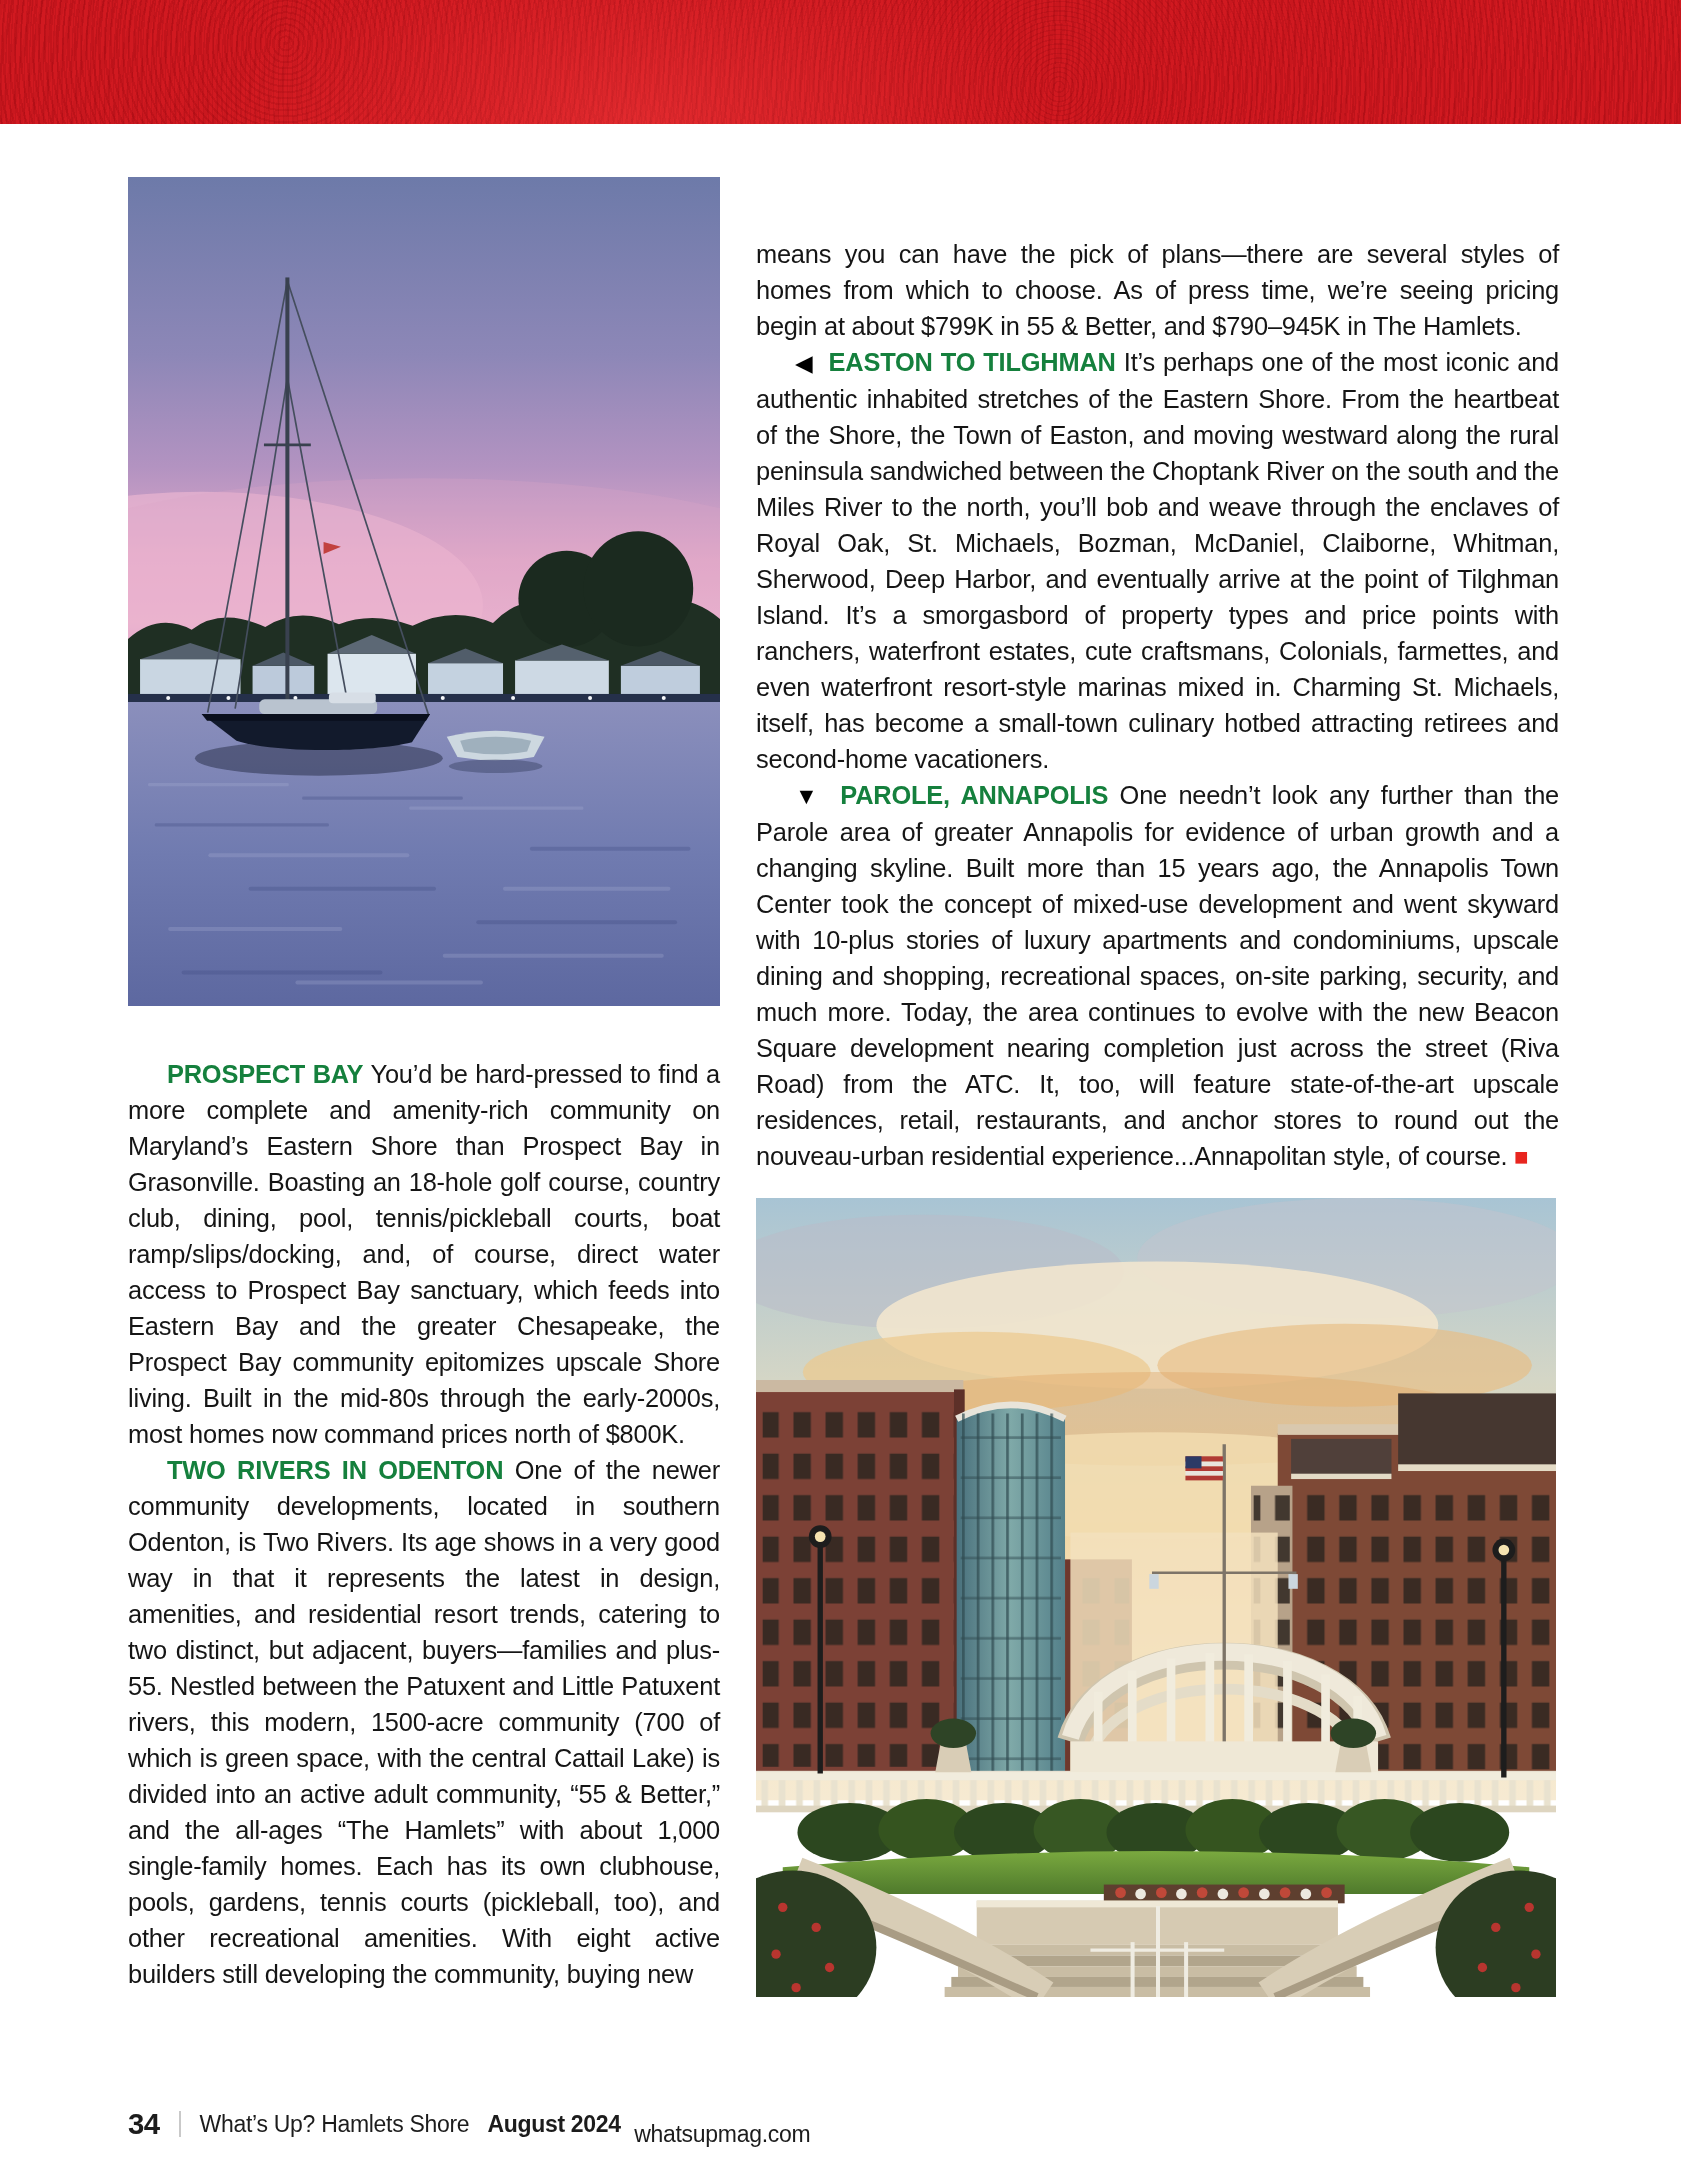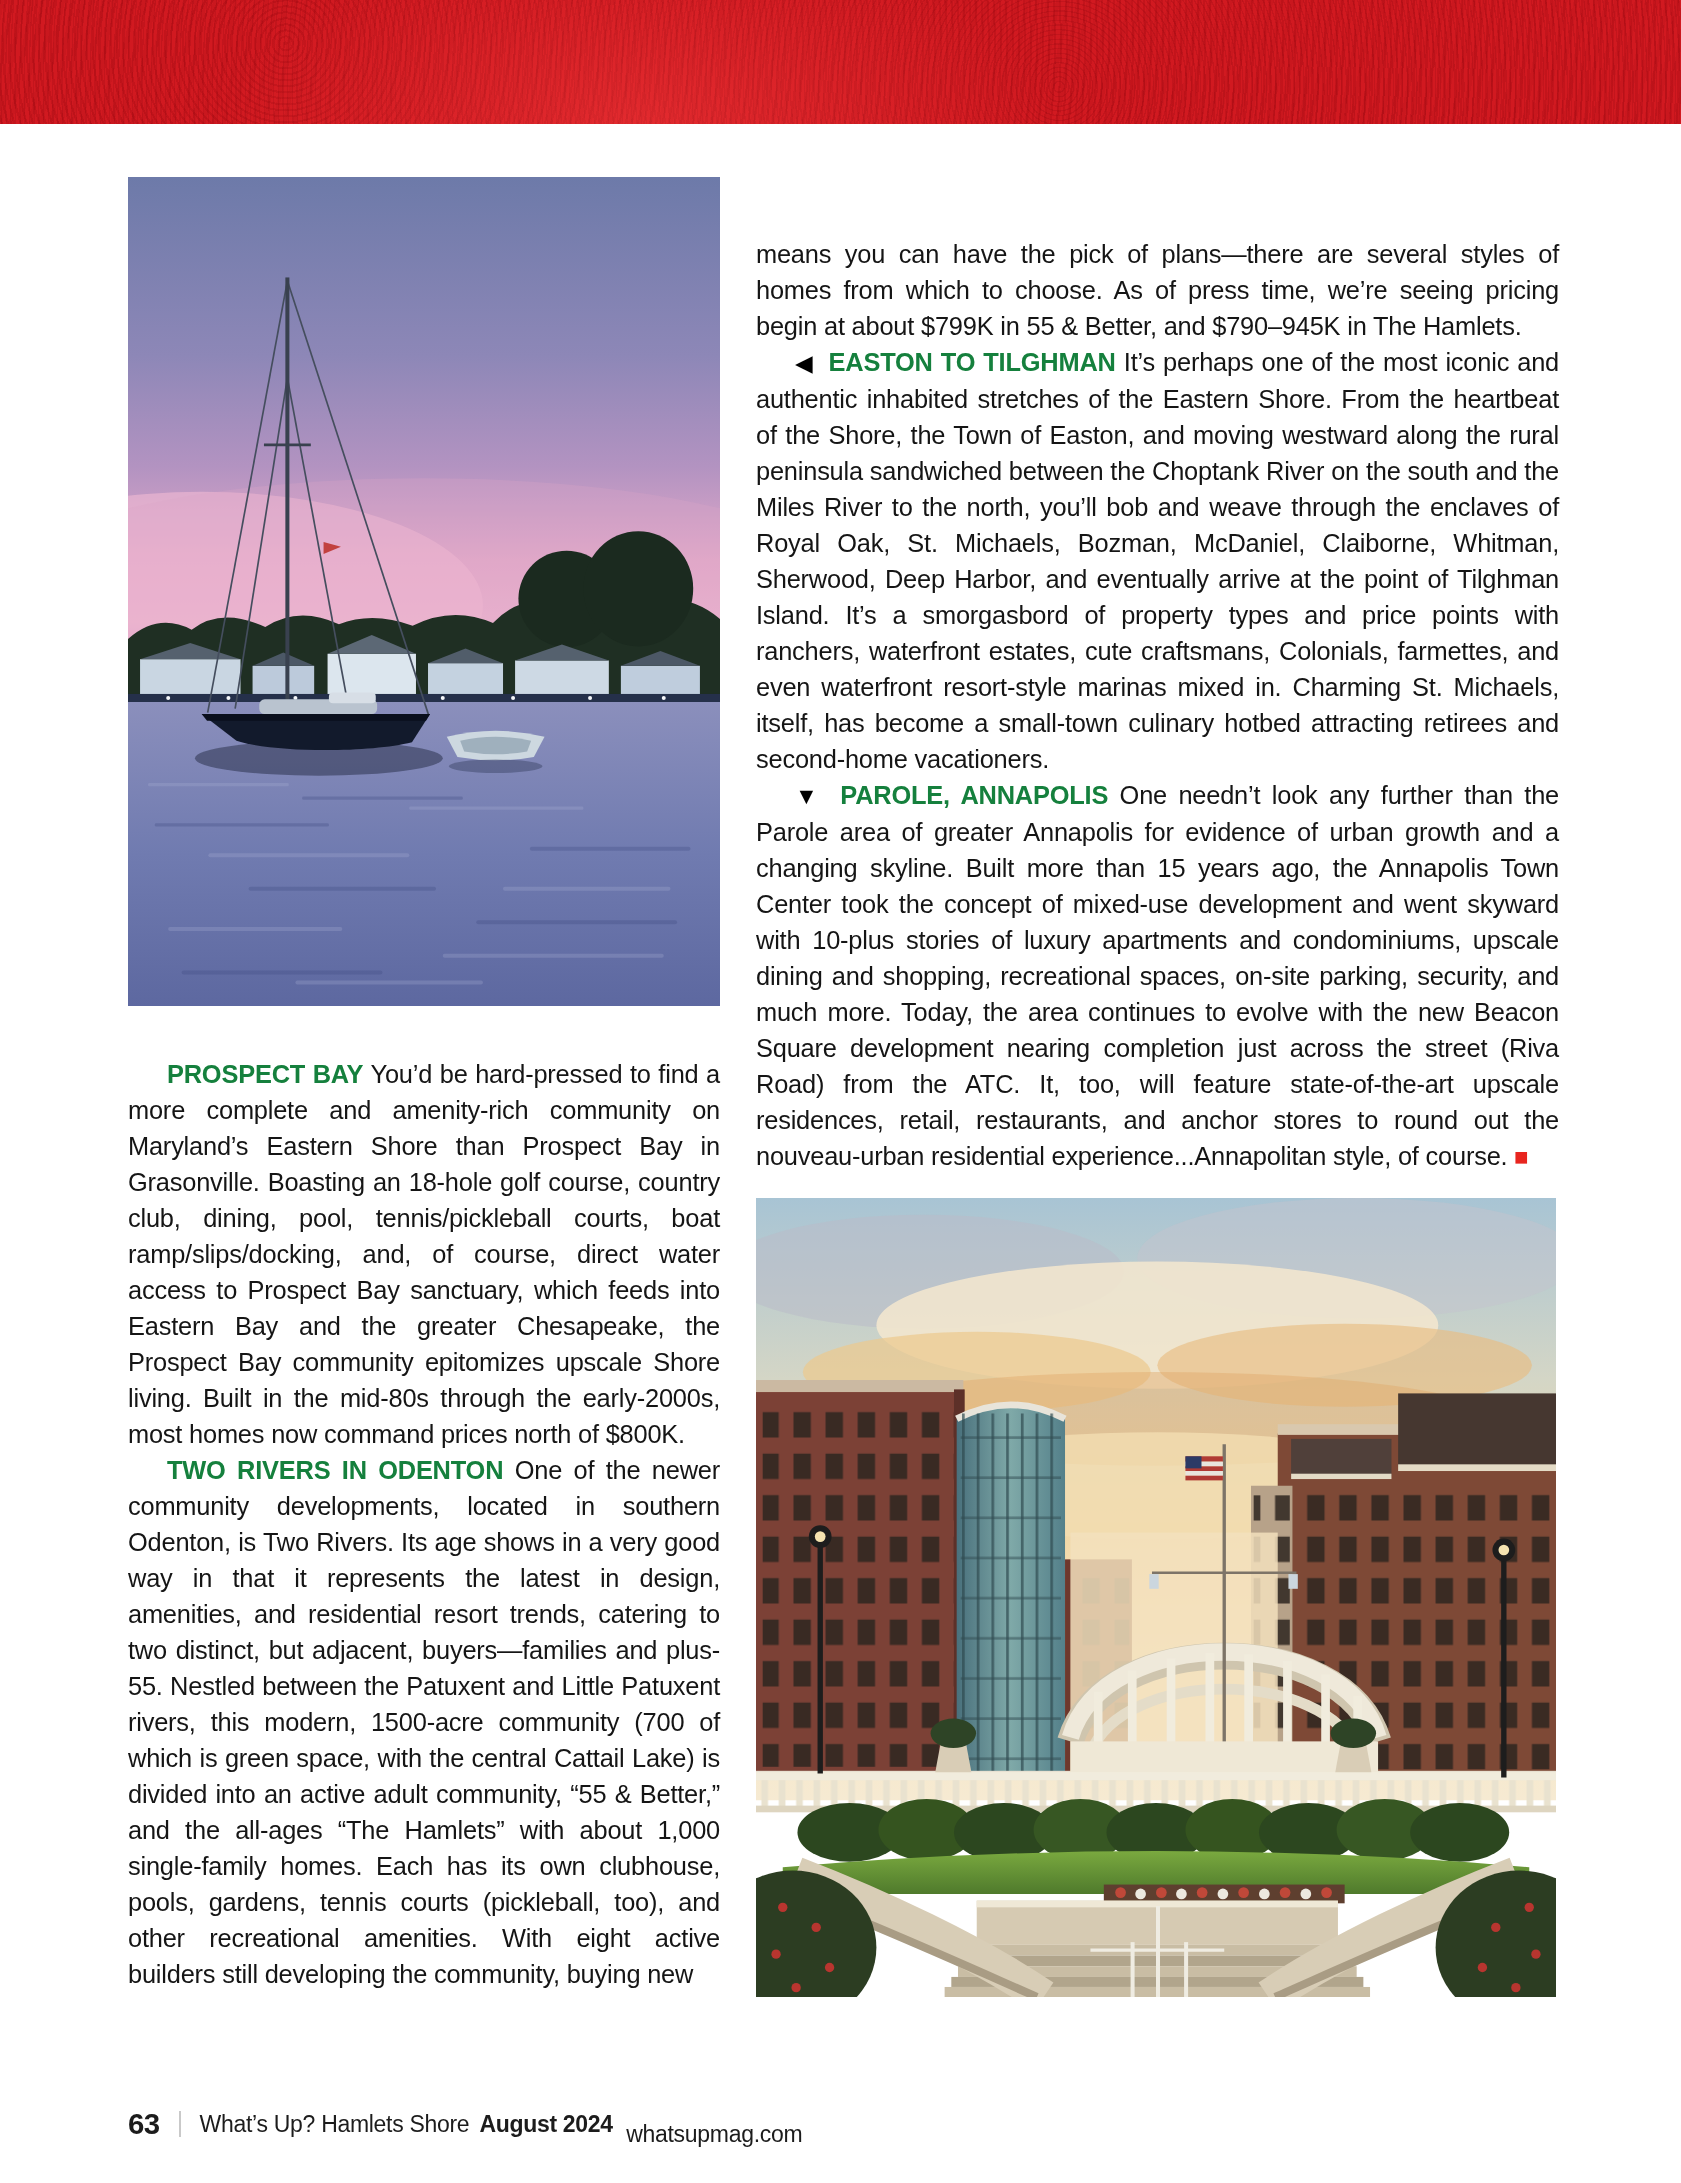--- a/index.html
+++ b/index.html
@@ -36,21 +36,21 @@
   
   .town-photo{margin-top:23px;}
   
   .footer{
     position:absolute; left:128px; top:2100px; display:flex; align-items:center;
     color:#1c1c1c;
   }
   .footer .page-num{font-size:29.4px; font-weight:bold; letter-spacing:-0.7px;}
   .footer .divider{width:1.3px; height:25.4px; background:#c9c9c9; margin:0 19px 0 20px;}
   .footer .mag{font-size:23px; letter-spacing:-0.3px;}
-  .footer .issue{font-size:23px; font-weight:bold; margin-left:10px; letter-spacing:-0.3px;}
+  .footer .issue{font-size:23px; font-weight:bold; margin-left:18px; letter-spacing:-0.3px;}
   .footer .site{font-size:23px; margin-left:13.4px; letter-spacing:-0.3px;margin-top:21px;}
 </style>
 </head>
 <body>
 
 <div class="page">
 
   <div class="red-band"></div>
 
   <div class="col col-left">
@@ -329,21 +329,21 @@
             <circle cx="1106" cy="1090" r="7"></circle>
             <circle cx="1166" cy="1130" r="7"></circle>
             <circle cx="1086" cy="1150" r="7"></circle>
             <circle cx="1136" cy="1180" r="7"></circle>
           </g>
       </svg>
     </div>
   </div>
 
   <div class="footer">
-    <span class="page-num">63</span>
+    <span class="page-num">34</span>
     <span class="divider"></span>
     <span class="mag">What’s Up? Hamlets Shore</span>
     <span class="issue">August 2024</span>
     <span class="site">whatsupmag.com</span>
   </div>
 
 </div>
 
 
 </body></html>

